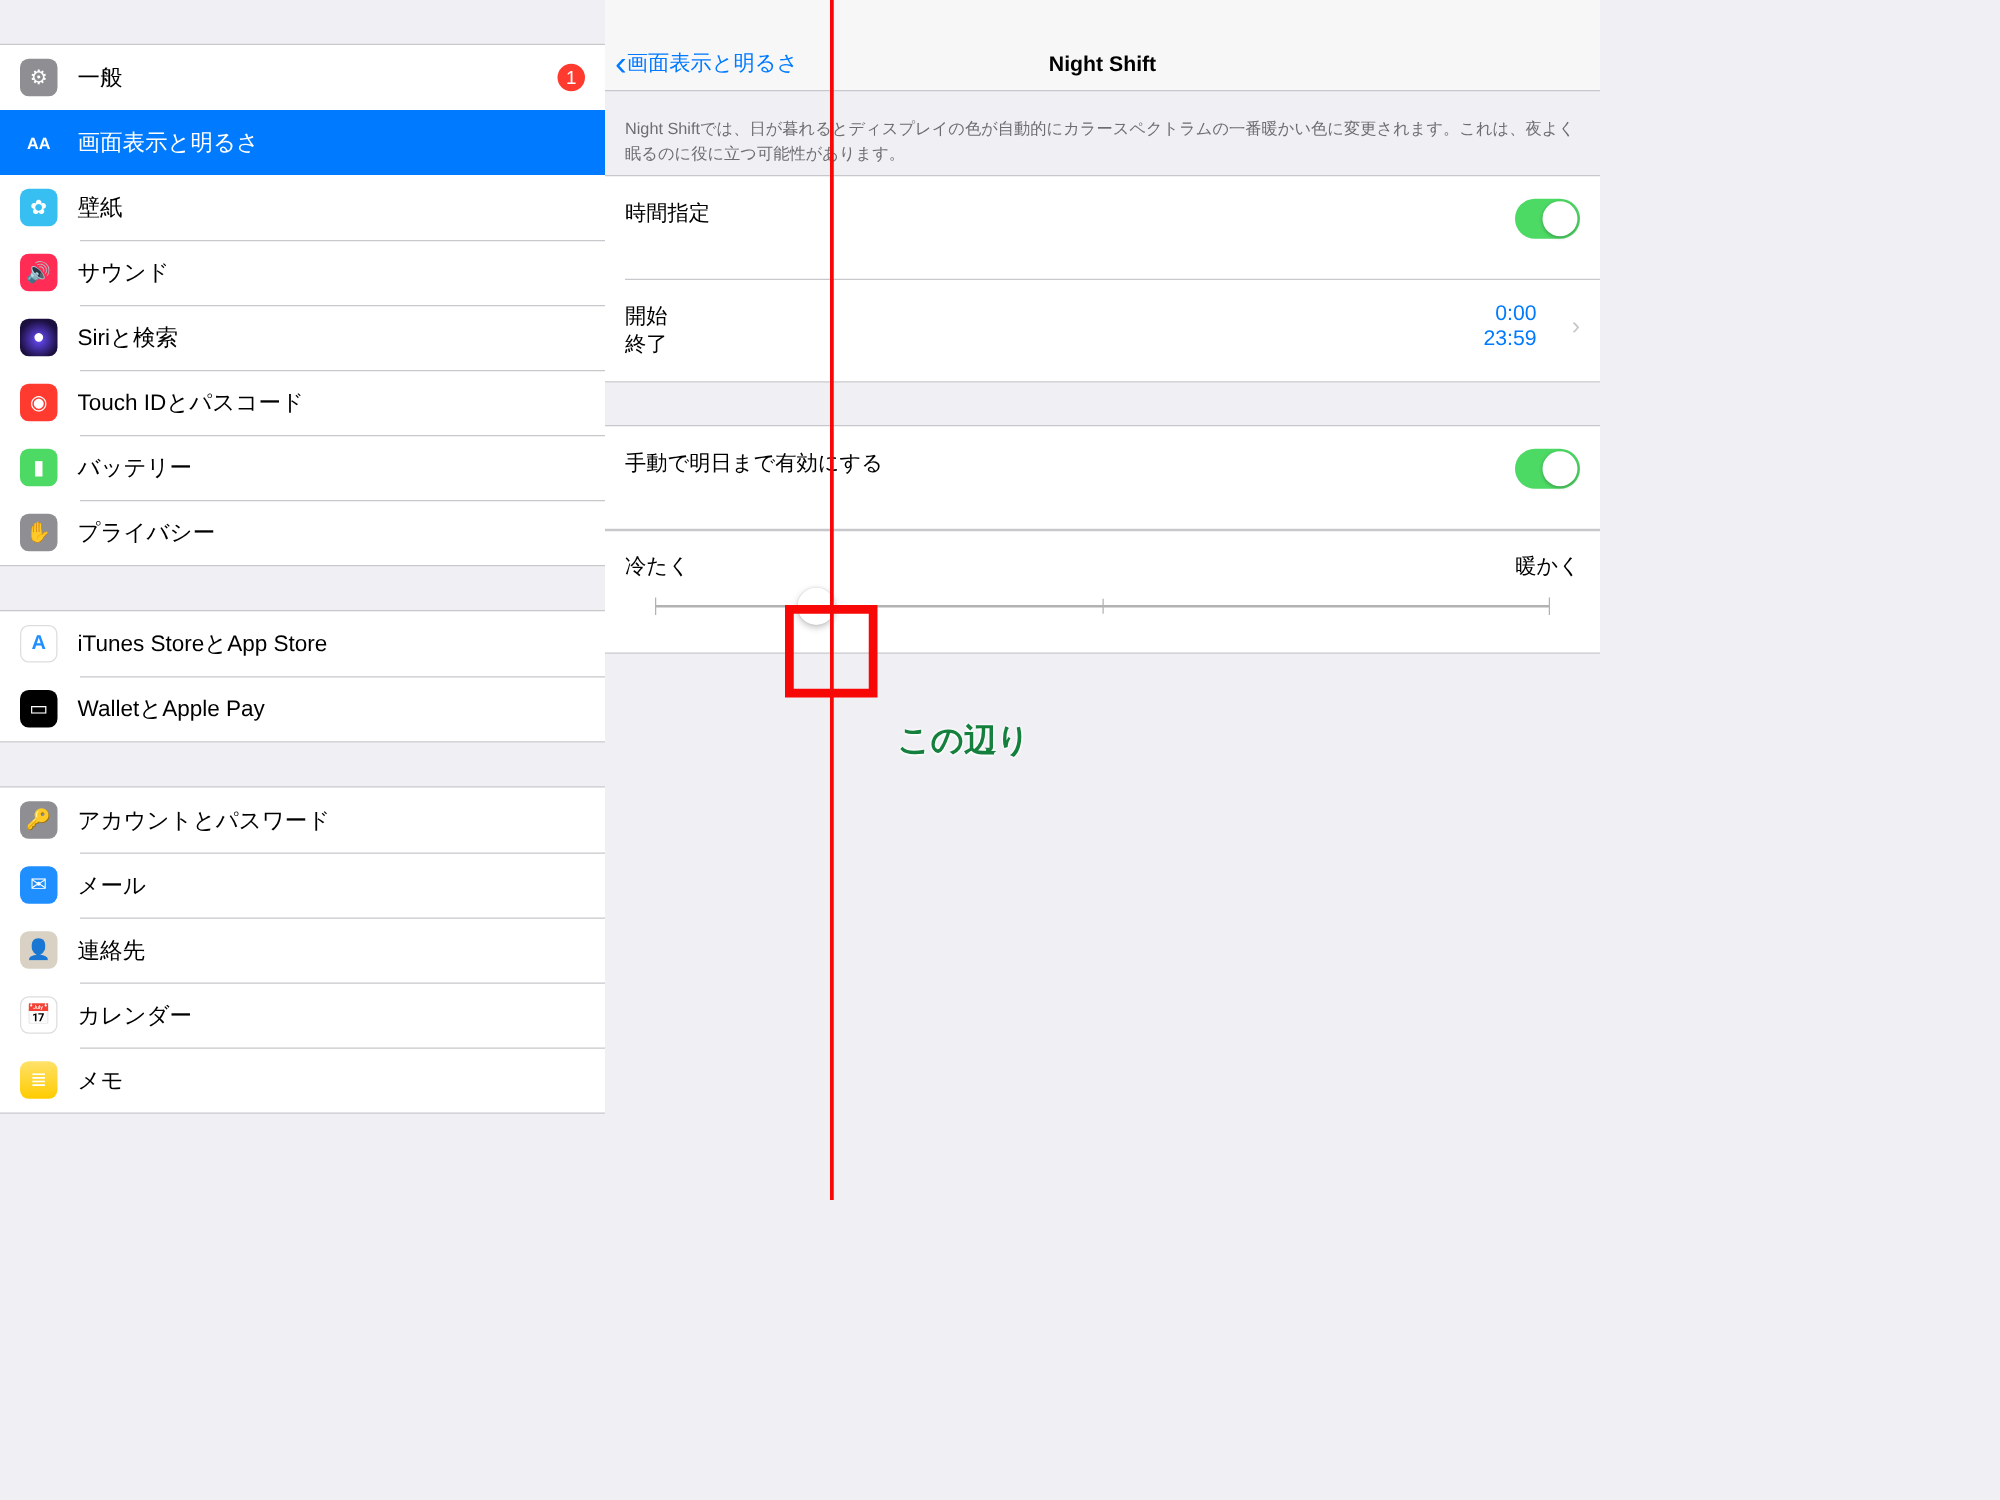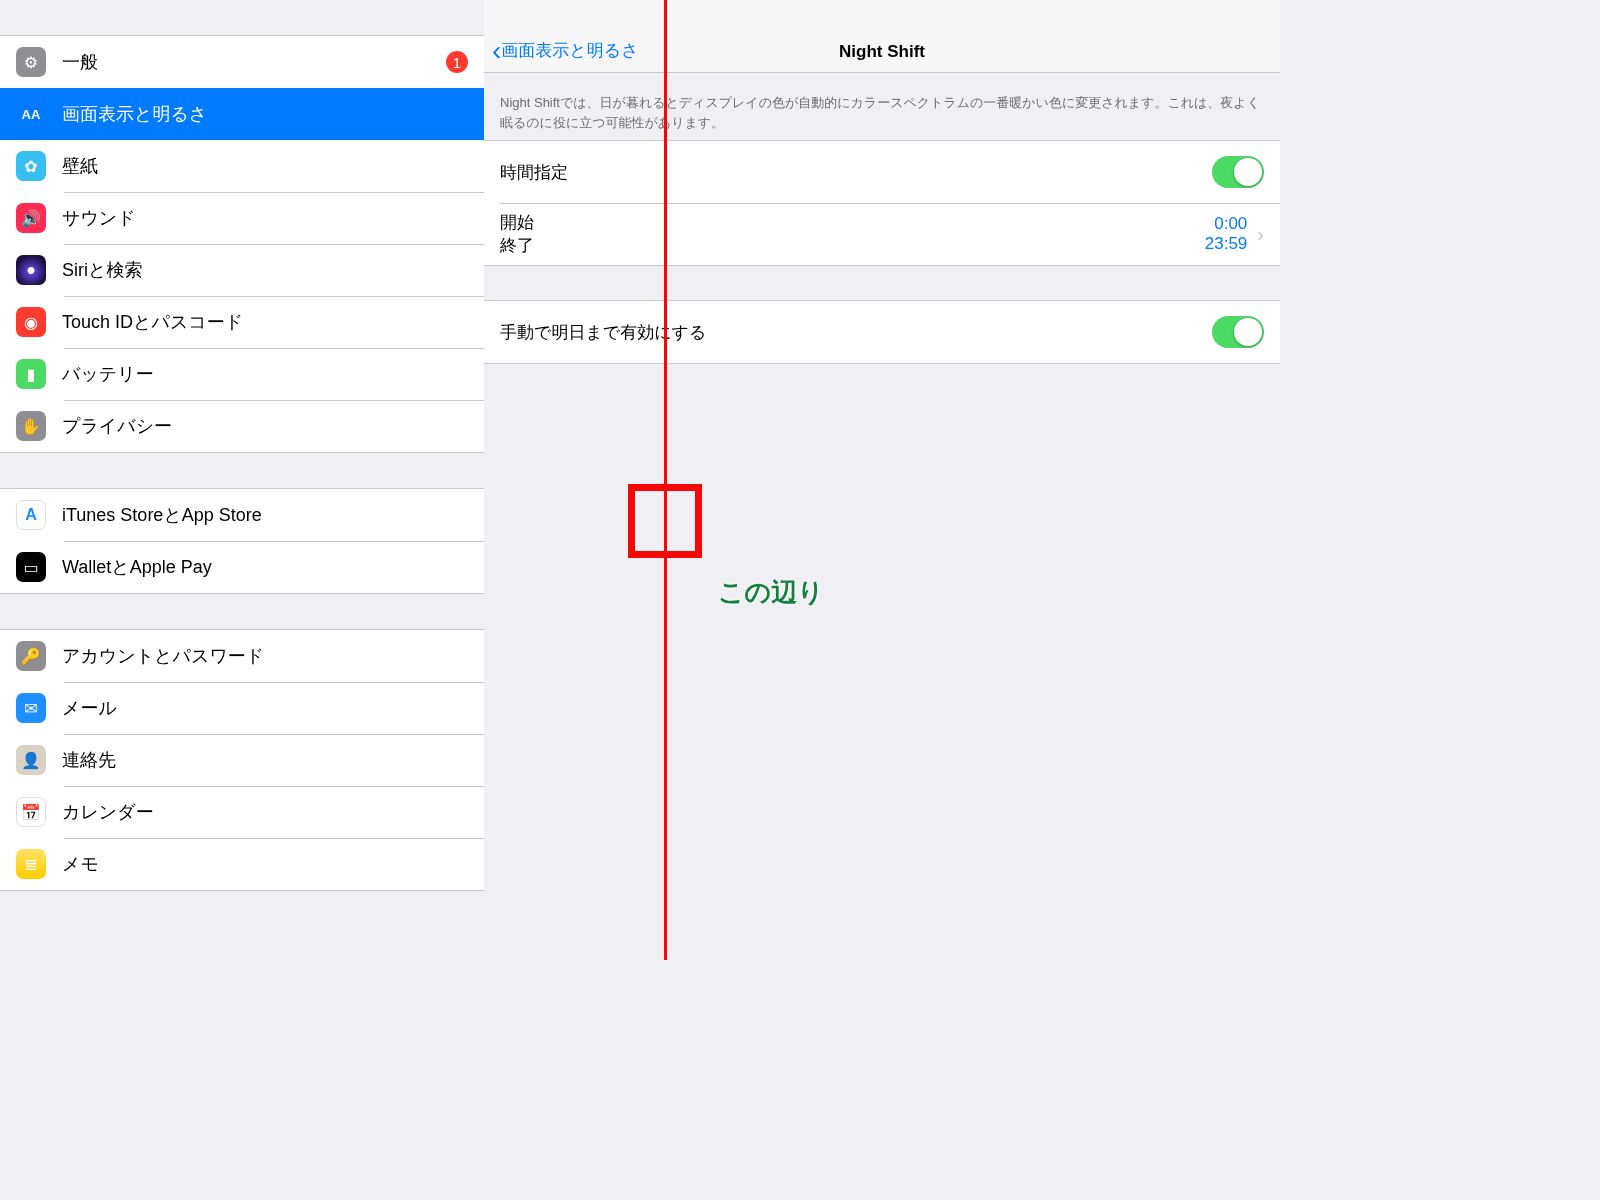--- a/index.html
+++ b/index.html
@@ -27,23 +27,23 @@
   .row .icon{width:30px;height:30px;border-radius:7px;margin-right:16px;flex:0 0 30px;display:flex;align-items:center;justify-content:center;color:#fff;font-size:16px;}
   .row .label{font-size:18px;}
   .row.selected{background:#007aff;color:#fff;}
   .row.selected + .row::before{display:none;}
   .row.selected::before{display:none;}
   .row .badge{margin-left:auto;margin-right:16px;background:#ff3b30;color:#fff;border-radius:11px;min-width:22px;height:22px;display:flex;align-items:center;justify-content:center;font-size:15px;}
   
   .section-desc{font-size:13px;color:#6d6d72;padding:20px 16px 8px 16px;line-height:1.5;}
   .section-header{font-size:13px;color:#6d6d72;padding:20px 16px 6px 16px;}
   .cellgroup{background:#fff;border-top:1px solid #c8c7cc;border-bottom:1px solid #c8c7cc;border-radius:0;}
-  .cell{display:flex;align-items:center;min-height:46px;padding:8px 16px;position:relative;font-size:17px;}
+  .cell{display:flex;align-items:flex-start;min-height:46px;padding:18px 16px;position:relative;font-size:17px;}
   .cell + .cell::before{content:"";position:absolute;left:16px;right:0;top:0;height:1px;background:#c8c7cc;}
-  .cell .right{margin-left:auto;display:flex;align-items:center;gap:10px;}
+  .cell .right{margin-left:auto;display:flex;align-items:center;gap:28px;}
   .cell .chevr{color:#c7c7cc;font-size:20px;}
   .toggle{width:52px;height:32px;border-radius:16px;background:#4cd964;position:relative;flex:0 0 52px;}
   .toggle .knob{position:absolute;right:2px;top:2px;width:28px;height:28px;border-radius:14px;background:#fff;box-shadow:0 1px 3px rgba(0,0,0,.3);}
   .timevals{color:#007aff;text-align:right;line-height:1.2;}
   
   .slidercell{padding:16px;}
   .sliderlabels{display:flex;justify-content:space-between;font-size:17px;margin-bottom:20px;}
   .slidertrack{position:relative;height:2px;background:#b2b2b2;margin:20px 24px 20px 24px;}
   .slidertrack .tick{position:absolute;top:-5px;width:1px;height:12px;background:#b2b2b2;}
   .slidertrack .tick.end{height:14px;top:-6px;}
@@ -203,18 +203,32 @@
       <div class="cell">
         <span>手動で明日まで有効にする</span>
         <div class="right">
           <div class="toggle">
               <div class="knob"></div>
             </div>
         </div>
       </div>
     </div>
 
+    <div class="cellgroup">
+      <div class="slidercell">
+        <div class="sliderlabels">
+          <span>冷たく</span>
+          <span>暖かく</span>
+        </div>
+        <div class="slidertrack">
+          <div class="tick end" style="left:0"></div>
+          <div class="tick" style="left:50%"></div>
+          <div class="tick end" style="right:0"></div>
+          <div class="sliderthumb" id="sliderthumb" style="left: 18%;"></div>
+        </div>
+      </div>
+    </div>
   </div>
 
   <div class="redline"></div>
   <div class="redbox" style="left:628px;top:484px;"></div>
   <div class="redtext" style="left:718px;top:575px;">この辺り</div>
 </div>
 
 </body></html>

